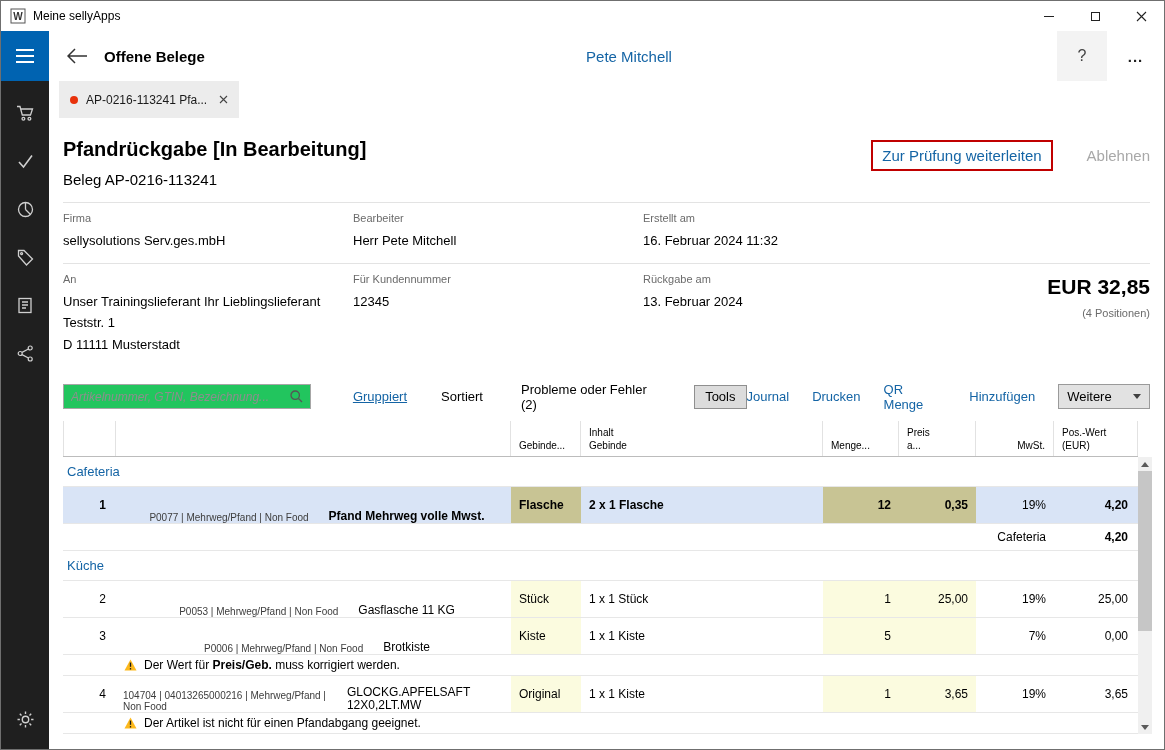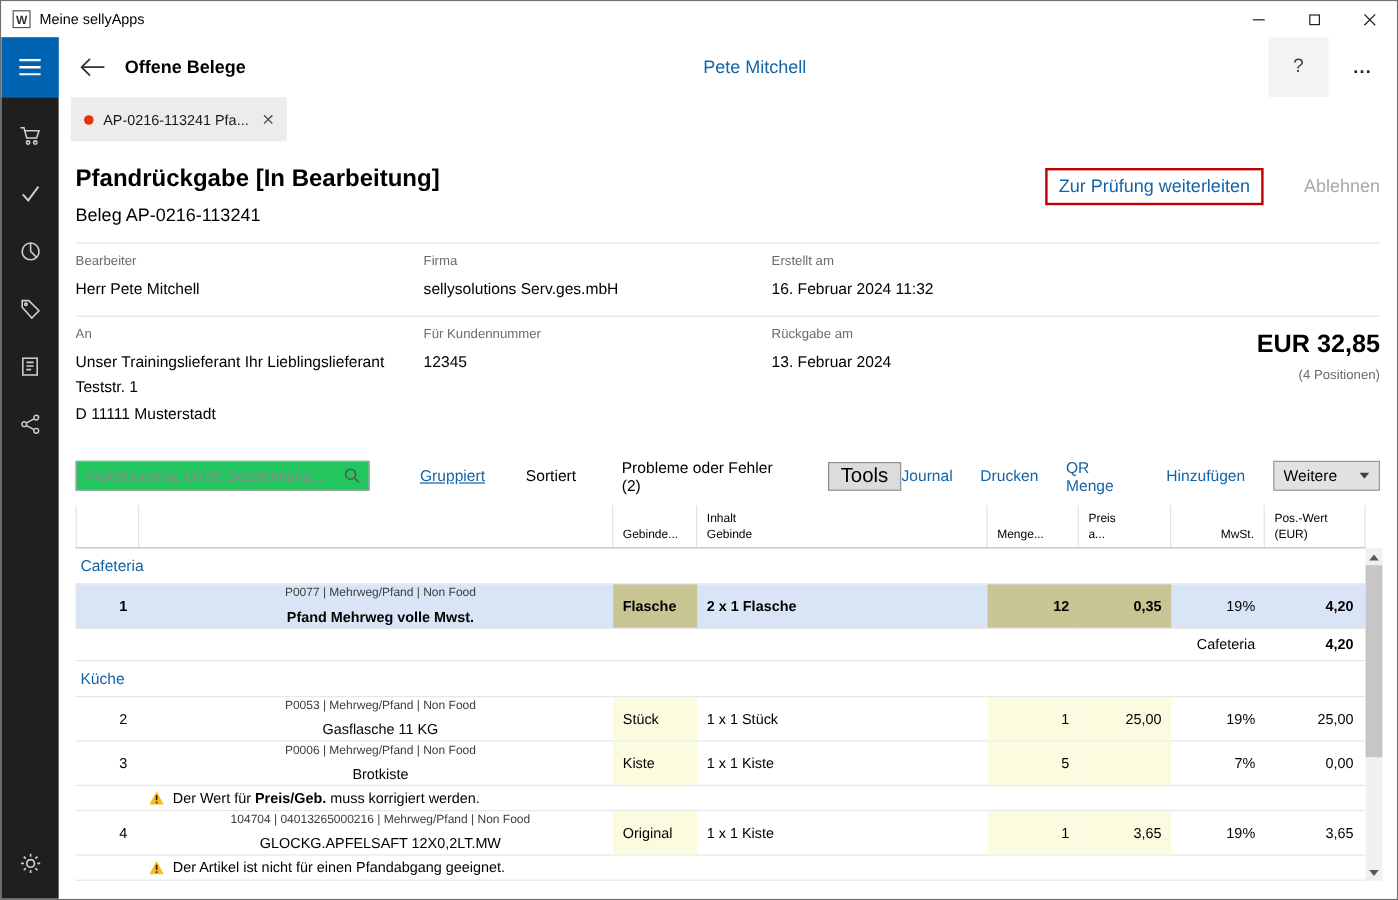--- a/index.html
+++ b/index.html
@@ -57,38 +57,38 @@
   
   .toolbar{margin:13px 14px 0;display:flex;align-items:center;height:27px;font-size:13px}
   .search-wrap{width:248px;height:25px;border:1px solid #a6a6a6;display:flex;align-items:center;background:#22c55e}
   .search-input{flex:1;min-width:0;border:none;outline:none;padding:0 2px 0 7px;font-size:12px;font-family:inherit;background:transparent}
   .search-input::placeholder{font-style:italic;color:#8e8e8e}
   .search-btn{width:26px;height:100%;display:flex;align-items:center;justify-content:center}
   .tb-link{color:var(--accent);cursor:pointer}
   .gruppiert{margin-left:42px;text-decoration:underline}
   .sortiert{margin-left:34px;color:#000}
   .probleme{margin-left:38px;color:#000}
-  .tools-btn{margin-left:28px;height:24px;padding:0 10px;background:#dcdcdc;border:1px solid #8f8f8f;display:flex;align-items:center;font-size:17px;cursor:pointer}
+  .tools-btn{margin-left:28px;height:24px;padding:0 10px;background:#dcdcdc;border:1px solid #8f8f8f;display:flex;align-items:center;font-size:13px;cursor:pointer}
   .right-links{margin-left:auto;display:flex;align-items:center;gap:23px}
   .weitere-btn{height:25px;width:92px;background:#e2e2e2;border:1px solid #9a9a9a;display:flex;align-items:center;justify-content:space-between;padding:0 8px;font-size:13px;cursor:pointer}
   .chev{width:0;height:0;border-left:4px solid transparent;border-right:4px solid transparent;border-top:5px solid #404040}
   
   .table-area{margin:11px 14px 0;position:relative;width:1089px}
   .thead,.t-row{display:grid;grid-template-columns:53px 395px 70px 242px 76px 77px 78px 84px}
   .thead{width:1075px;height:36px;border-bottom:1px solid #bcbcbc}
   .th{display:flex;align-items:flex-end;padding:0 8px 4px;font-size:10px;border-right:1px solid #e2e2e2;white-space:pre-line;line-height:1.25}
   .th:first-child{border-left:1px solid #e2e2e2}
   .th.r{justify-content:flex-end}
   .tbody{width:1075px}
   .t-group-row{display:flex;align-items:center;height:30px;border-bottom:1px solid #e7e7e7;padding-left:4px}
   .t-group-label{color:var(--accent);font-size:13px}
   .t-row{border-bottom:1px solid #e7e7e7;min-height:37px}
   .t-row .c{display:flex;align-items:center;font-size:12px}
   .c.num{justify-content:flex-end;padding-right:10px}
-  .c.desc{flex-direction:column;align-items:center;justify-content:center;padding-left:7px;gap:8px}
+  .c.desc{align-items:flex-end;justify-content:center;padding-left:7px;gap:20px}
   .desc .meta{font-size:10px;color:#3c3c3c;line-height:1.1}
   .desc .name{font-size:12px;line-height:1.1}
   .c.gebinde{padding-left:8px;background:var(--editable-cell-bg)}
   .c.inhalt{padding-left:8px}
   .num-r{justify-content:flex-end;padding-right:8px}
   .c.menge,.c.preis{background:var(--editable-cell-bg)}
   .c.wert{padding-right:10px}
   .t-row.selected{background:var(--selected-row-bg)}
   .t-row.selected .c.gebinde,.t-row.selected .c.menge,.t-row.selected .c.preis{background:var(--selected-cell-bg)}
   .t-row.selected .name,.t-row.selected .c.gebinde,.t-row.selected .c.inhalt,
@@ -220,26 +220,26 @@
     </div>
     <div class="doc-actions">
       <div class="forward-link">Zur Prüfung weiterleiten</div>
       <div class="reject">Ablehnen</div>
     </div>
   </div>
 
   <div class="fields">
     <div class="frow frow1">
       <div>
+        <div class="flabel">Firma</div>
+        <div class="fvalue">sellysolutions Serv.ges.mbH</div>
+      </div>
+      <div>
         <div class="flabel">Bearbeiter</div>
         <div class="fvalue">Herr Pete Mitchell</div>
-      </div>
-      <div>
-        <div class="flabel">Firma</div>
-        <div class="fvalue">sellysolutions Serv.ges.mbH</div>
       </div>
       <div>
         <div class="flabel">Erstellt am</div>
         <div class="fvalue">16. Februar 2024 11:32</div>
       </div>
       <div></div>
     </div>
     <div class="frow">
       <div>
         <div class="flabel">An</div>

